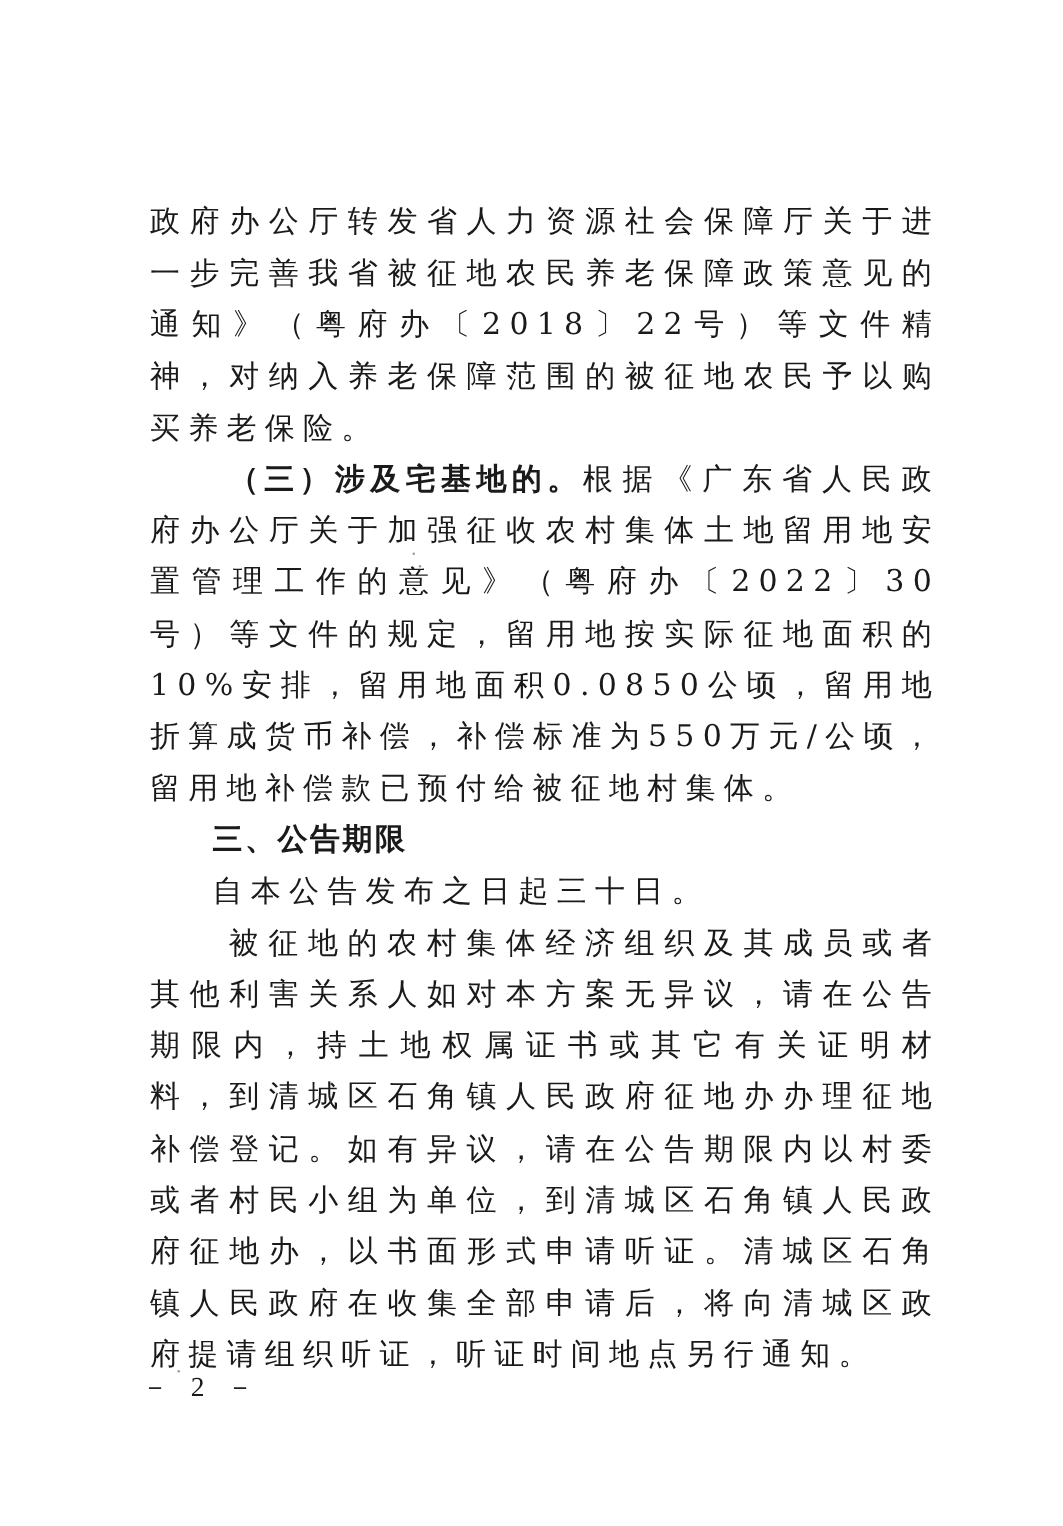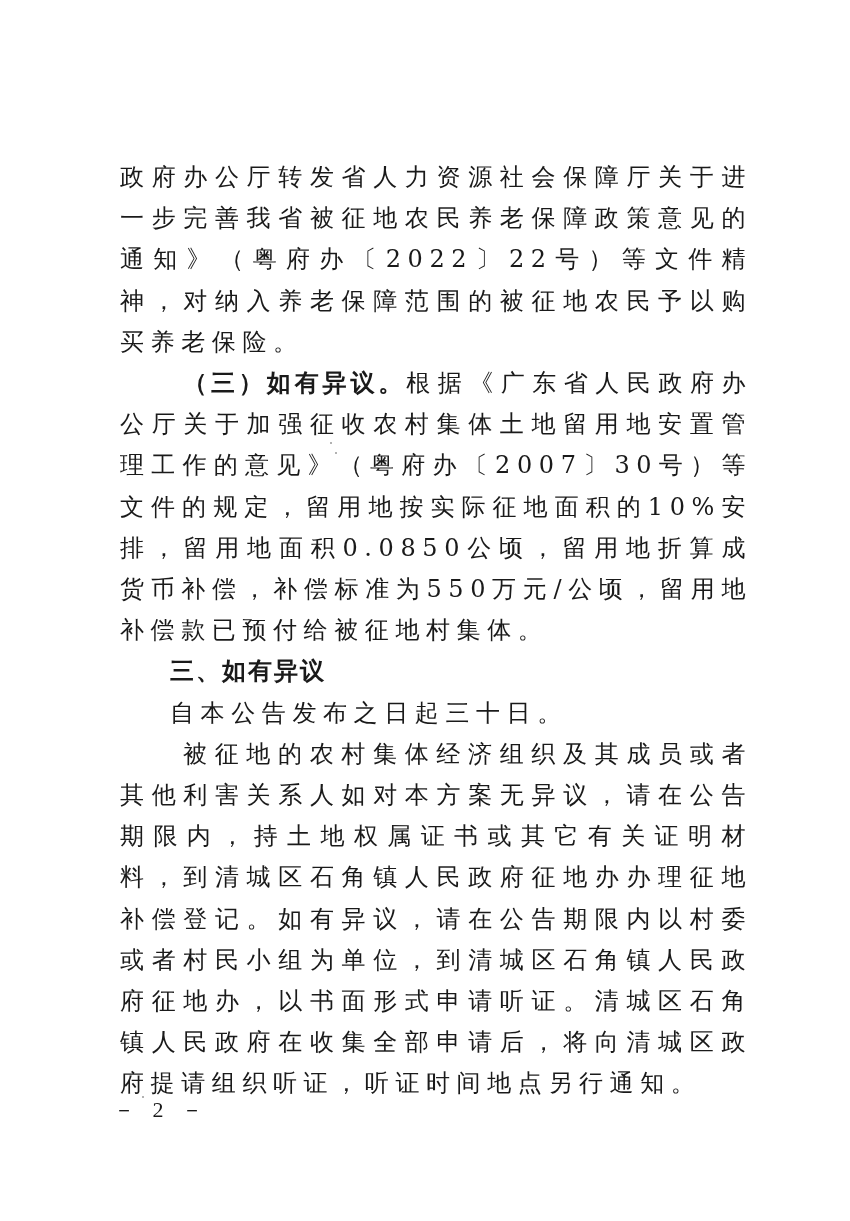--- a/index.html
+++ b/index.html
@@ -70,29 +70,29 @@
       background: #999;
       border-radius: 1px;
     }
   </style>
 </head>
 <body>
 
 <div class="page">
 
   <p class="para">
-    <span>政府办公厅转发省人力资源社会保障厅关于进一步完善我省被征地农民养老保障政策意见的通知》（粤府办〔2022〕22号）等文件精神，对纳入养老保障范围的被征地农民予以购买养老保险。</span>
+    <span>政府办公厅转发省人力资源社会保障厅关于进一步完善我省被征地农民养老保障政策意见的通知》（粤府办〔2018〕22号）等文件精神，对纳入养老保障范围的被征地农民予以购买养老保险。</span>
   </p>
 
   <p class="para indent">
-    <span class="bold">（三）如有异议。</span><span>根据《广东省人民政府办公厅关于加强征收农村集体土地留用地安置管理工作的意见》（粤府办〔2007〕30号）等文件的规定，留用地按实际征地面积的10%安排，留用地面积0.0850公顷，留用地折算成货币补偿，补偿标准为550万元/公顷，留用地补偿款已预付给被征地村集体。</span>
+    <span class="bold">（三）涉及宅基地的。</span><span>根据《广东省人民政府办公厅关于加强征收农村集体土地留用地安置管理工作的意见》（粤府办〔2022〕30号）等文件的规定，留用地按实际征地面积的10%安排，留用地面积0.0850公顷，留用地折算成货币补偿，补偿标准为550万元/公顷，留用地补偿款已预付给被征地村集体。</span>
   </p>
 
 
-  <h2 class="heading">三、如有异议</h2>
+  <h2 class="heading">三、公告期限</h2>
   <p class="plain-indent">自本公告发布之日起三十日。</p>
 
   <p class="para indent">被征地的农村集体经济组织及其成员或者其他利害关系人如对本方案无异议，请在公告期限内，持土地权属证书或其它有关证明材料，到清城区石角镇人民政府征地办办理征地补偿登记。如有异议，请在公告期限内以村委或者村民小组为单位，到清城区石角镇人民政府征地办，以书面形式申请听证。清城区石角镇人民政府在收集全部申请后，将向清城区政府提请组织听证，听证时间地点另行通知。</p>
 
 </div>
 
 <div class="page-number">－ 2 －</div>
 
 <span class="scan-speck" style="left:330px; top:442px;"></span>
 <span class="scan-speck" style="left:335px; top:452px;"></span>

